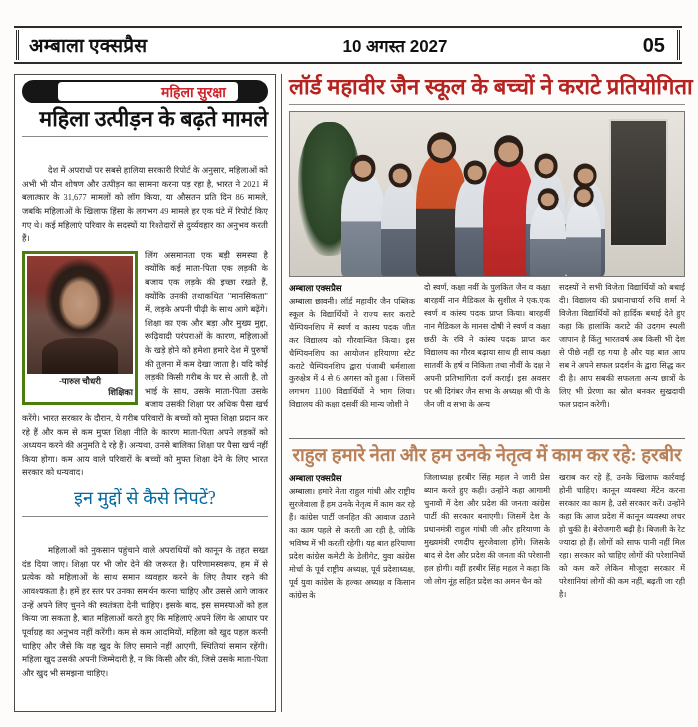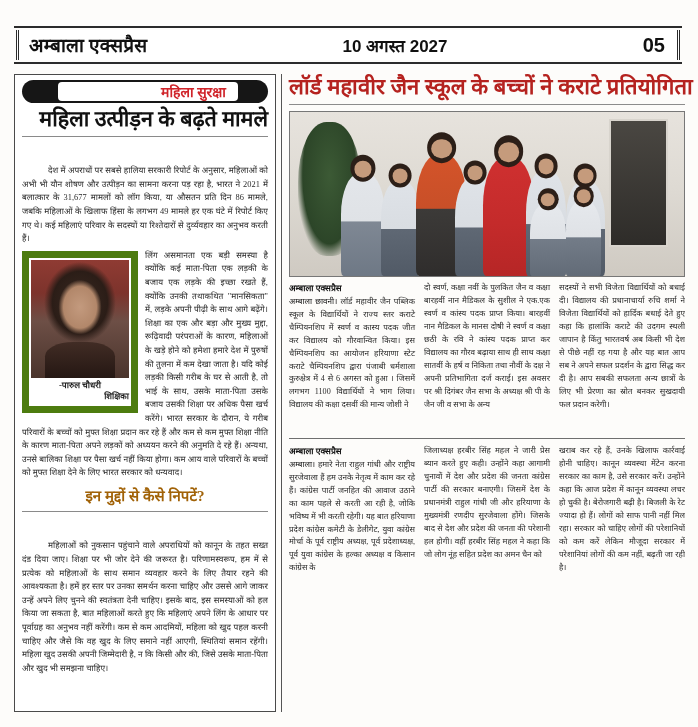--- a/index.html
+++ b/index.html
@@ -135,21 +135,21 @@
     letter-spacing: .05px;
   }
   .body-text p { margin: 0 0 3px 0; }
   .body-text p.indent { text-indent: 26px; margin-top: 27px; }
 
   
   .portrait {
     float: left;
     width: 116px;
     margin: 2px 7px 3px 0;
-    border: 7px solid #4d7c0f;
+    border: 3px solid #4d7c0f;
     background: #fff;
     padding: 2px;
     box-sizing: border-box;
   }
   .portrait-img {
     width: 100%;
     height: 118px;
     display: block;
     background:
       radial-gradient(ellipse 30px 38px at 50% 40%, #c39a7e 0%, #b2876a 55%, rgba(178,135,106,0) 72%),
@@ -170,23 +170,23 @@
     font-size: 8.6px;
     font-weight: bold;
     color: #1e1e1e;
     line-height: 1.35;
     padding: 2px 0 1px 0;
   }
   .portrait-cap .role { font-weight: bold; font-size: 8.4px; display: block; text-align: right; }
 
   .sub-heading {
     text-align: center;
-    font-size: 15px;
-    font-weight: bold;
-    color: #a16207;
+    font-size: 18px;
+    font-weight: normal;
+    color: #0369a1;
     margin: 4px 0 2px 0;
     white-space: nowrap;
   }
 
   
   .v-divider {
     position: absolute;
     left: 281px;
     top: 74px;
     width: 0;
@@ -389,20 +389,21 @@
     </div>
 
     <div class="right-cols">
       <p><span class="dateline-agency">अम्बाला एक्सप्रैस</span><span class="dateline-place">अम्बाला छावनी।</span> <span>लॉर्ड महावीर जैन पब्लिक स्कूल के विद्यार्थियों ने राज्य स्तर कराटे चैम्पियनशिप में स्वर्ण व कास्य पदक जीत कर विद्यालय को गौरवान्वित किया। इस चैम्पियनशिप का आयोजन हरियाणा स्टेट कराटे चैम्पियनशिप द्वारा पंजाबी धर्मशाला कुरुक्षेत्र में 4 से 6 अगस्त को हुआ । जिसमें लगभग 1100 विद्यार्थियों ने भाग लिया। विद्यालय की कक्षा दसवीं की मान्य जोशी ने</span></p>
       <p>दो स्वर्ण, कक्षा नवीं के पुलकित जैन व कक्षा बारहवीं नान मैडिकल के सुशील ने एक.एक स्वर्ण व कांस्य पदक प्राप्त किया। बारहवीं नान मैडिकल के मानस दोषी ने स्वर्ण व कक्षा छठी के रवि ने कांस्य पदक प्राप्त कर विद्यालय का गौरव बढ़ाया साथ ही साथ कक्षा सातवीं के हर्ष व निकिता तथा नौवीं के दक्ष ने अपनी प्रतिभागिता दर्ज कराई। इस अवसर पर श्री दिगंबर जैन सभा के अध्यक्ष श्री पी के जैन जी व सभा के अन्य</p>
       <p>सदस्यों ने सभी विजेता विद्यार्थियों को बधाई दी। विद्यालय की प्रधानाचार्या रुचि शर्मा ने विजेता विद्यार्थियों को हार्दिक बधाई देते हुए कहा कि हालांकि कराटे की उदगम स्थली जापान है किंतु भारतवर्ष अब किसी भी देश से पीछे नहीं रह गया है और यह बात आप सब ने अपने सफल प्रदर्शन के द्वारा सिद्ध कर दी है। आप सबकी सफलता अन्य छात्रों के लिए भी प्रेरणा का स्रोत बनकर सुखदायी फल प्रदान करेगी।</p>
     </div>
 
     <hr class="hr-sep">
 
+    <div class="right-headline2">राहुल हमारे नेता और हम उनके नेतृत्व में काम कर रहे: हरबीर</div>
 
     <div class="right-cols2">
       <p><span class="dateline-agency">अम्बाला एक्सप्रैस</span><span class="dateline-place">अम्बाला।</span> <span>हमारे नेता राहुल गांधी और राष्ट्रीय सुरजेवाला हैं हम उनके नेतृत्व में काम कर रहे हैं। कांग्रेस पार्टी जनहित की आवाज उठाने का काम पहले से करती आ रही है, जोकि भविष्य में भी करती रहेगी। यह बात हरियाणा प्रदेश कांग्रेस कमेटी के डेलीगेट, युवा कांग्रेस मोर्चा के पूर्व राष्ट्रीय अध्यक्ष, पूर्व प्रदेशाध्यक्ष, पूर्व युवा कांग्रेस के हल्का अध्यक्ष व किसान कांग्रेस के</span></p>
       <p>जिलाध्यक्ष हरबीर सिंह महल ने जारी प्रेस ब्यान करते हुए कही। उन्होंने कहा आगामी चुनावों में देश और प्रदेश की जनता कांग्रेस पार्टी की सरकार बनाएगी। जिसमें देश के प्रधानमंत्री राहुल गांधी जी और हरियाणा के मुख्यमंत्री रणदीप सुरजेवाला होंगे। जिसके बाद से देश और प्रदेश की जनता की परेशानी हल होगी। वहीं हरबीर सिंह महल ने कहा कि जो लोग नूंह सहित प्रदेश का अमन चैन को</p>
       <p>खराब कर रहे हैं, उनके खिलाफ कार्रवाई होनी चाहिए। कानून व्यवस्था मेंटेन करना सरकार का काम है, उसे सरकार करें। उन्होंने कहा कि आज प्रदेश में कानून व्यवस्था लचर हो चुकी है। बेरोजगारी बढ़ी है। बिजली के रेट ज्यादा हो हैं। लोगों को साफ पानी नहीं मिल रहा। सरकार को चाहिए लोगों की परेशानियों को कम करें लेकिन मौजूदा सरकार में परेशानियां लोगों की कम नहीं, बढ़ती जा रही है।</p>
     </div>
 
   </div>
 </div>
 

